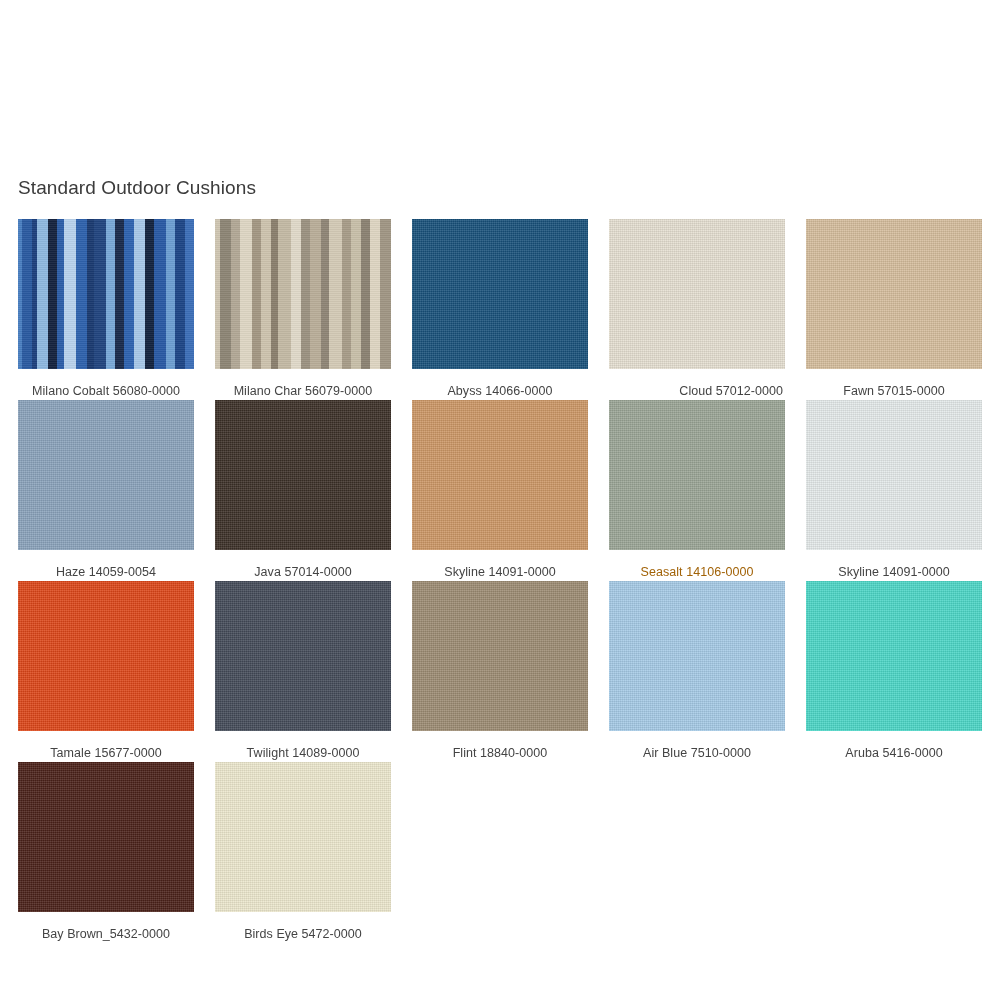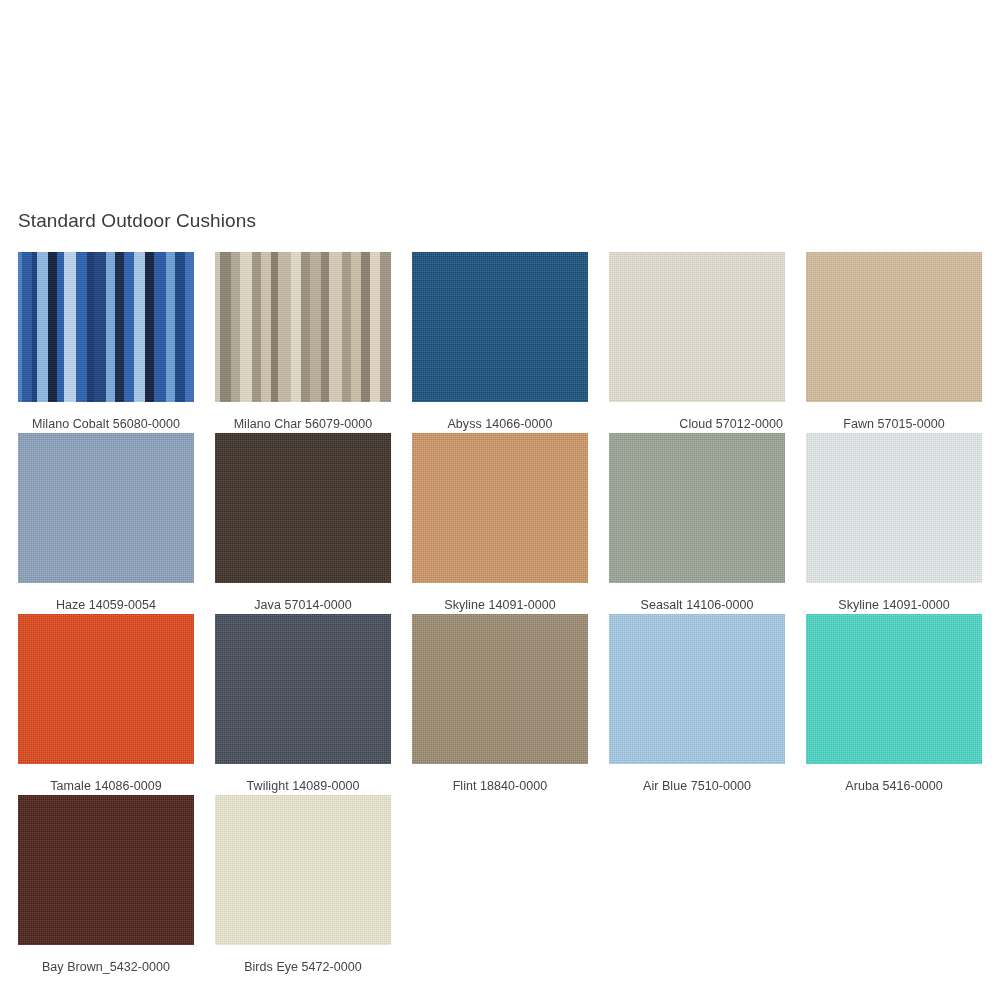--- a/index.html
+++ b/index.html
@@ -15,21 +15,20 @@
     color: #3f3f3f;
     overflow: hidden;
   }
 
   .page {
     position: relative;
     width: 1000px;
     height: 928px;
     box-sizing: border-box;
     padding: 0 18px;
-    margin-top: 33px;
   }
 
   .section-title {
     position: absolute;
     left: 18px;
     top: 176px;
     font-size: 19px;
     font-weight: 400;
     letter-spacing: 0.1px;
     color: #3b3b3b;
@@ -139,29 +138,29 @@
       <div class="swatch-cell row-2">
         <div class="swatch-tile solid" style="background-color: rgb(59, 47, 39);"></div>
         <div class="swatch-label" style="color: rgb(68, 68, 68);">Java 57014-0000</div>
       </div>
       <div class="swatch-cell row-2">
         <div class="swatch-tile solid" style="background-color: rgb(204, 151, 101);"></div>
         <div class="swatch-label" style="color: rgb(68, 68, 68);">Skyline 14091-0000</div>
       </div>
       <div class="swatch-cell row-2">
         <div class="swatch-tile solid" style="background-color: rgb(154, 165, 149);"></div>
-        <div class="swatch-label" style="color: #404040; text-align: center;">Seasalt 14106-0000</div>
+        <div class="swatch-label" style="color: #a16207; text-align: center;">Seasalt 14106-0000</div>
       </div>
       <div class="swatch-cell row-2">
         <div class="swatch-tile solid" style="background-color: rgb(228, 233, 233);"></div>
         <div class="swatch-label" style="color: rgb(68, 68, 68);">Skyline 14091-0000</div>
       </div>
       <div class="swatch-cell row-2">
         <div class="swatch-tile solid" style="background-color: rgb(221, 70, 24);"></div>
-        <div class="swatch-label" style="color: rgb(68, 68, 68);">Tamale 14086-0009</div>
+        <div class="swatch-label" style="color: rgb(68, 68, 68);">Tamale 15677-0000</div>
       </div>
       <div class="swatch-cell row-3">
         <div class="swatch-tile solid" style="background-color: rgb(67, 74, 88);"></div>
         <div class="swatch-label" style="color: rgb(68, 68, 68);">Twilight 14089-0000</div>
       </div>
       <div class="swatch-cell row-3">
         <div class="swatch-tile solid" style="background-color: rgb(156, 139, 114);"></div>
         <div class="swatch-label" style="color: rgb(68, 68, 68);">Flint 18840-0000</div>
       </div>
       <div class="swatch-cell row-3">

